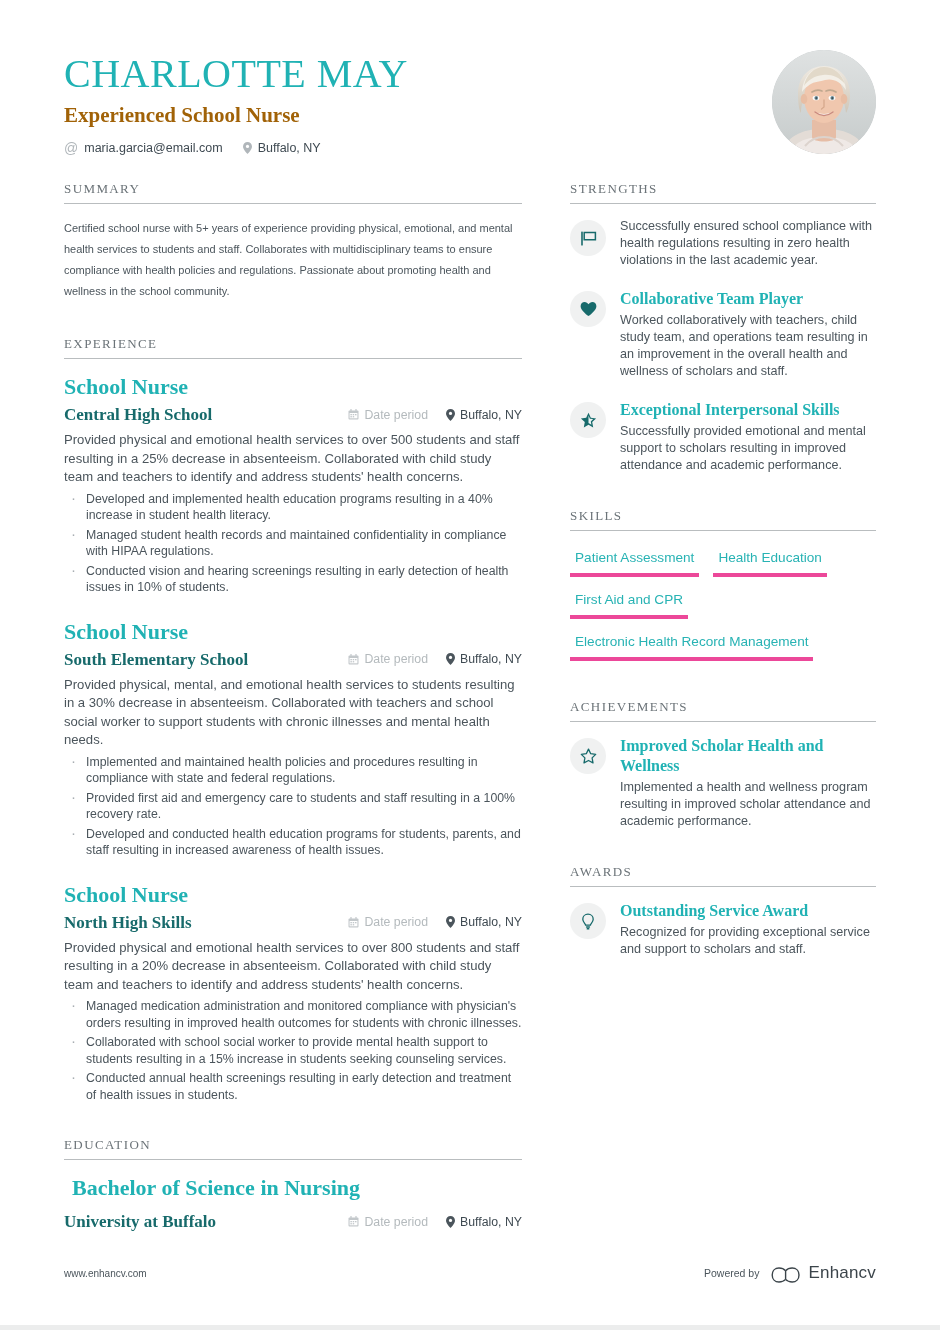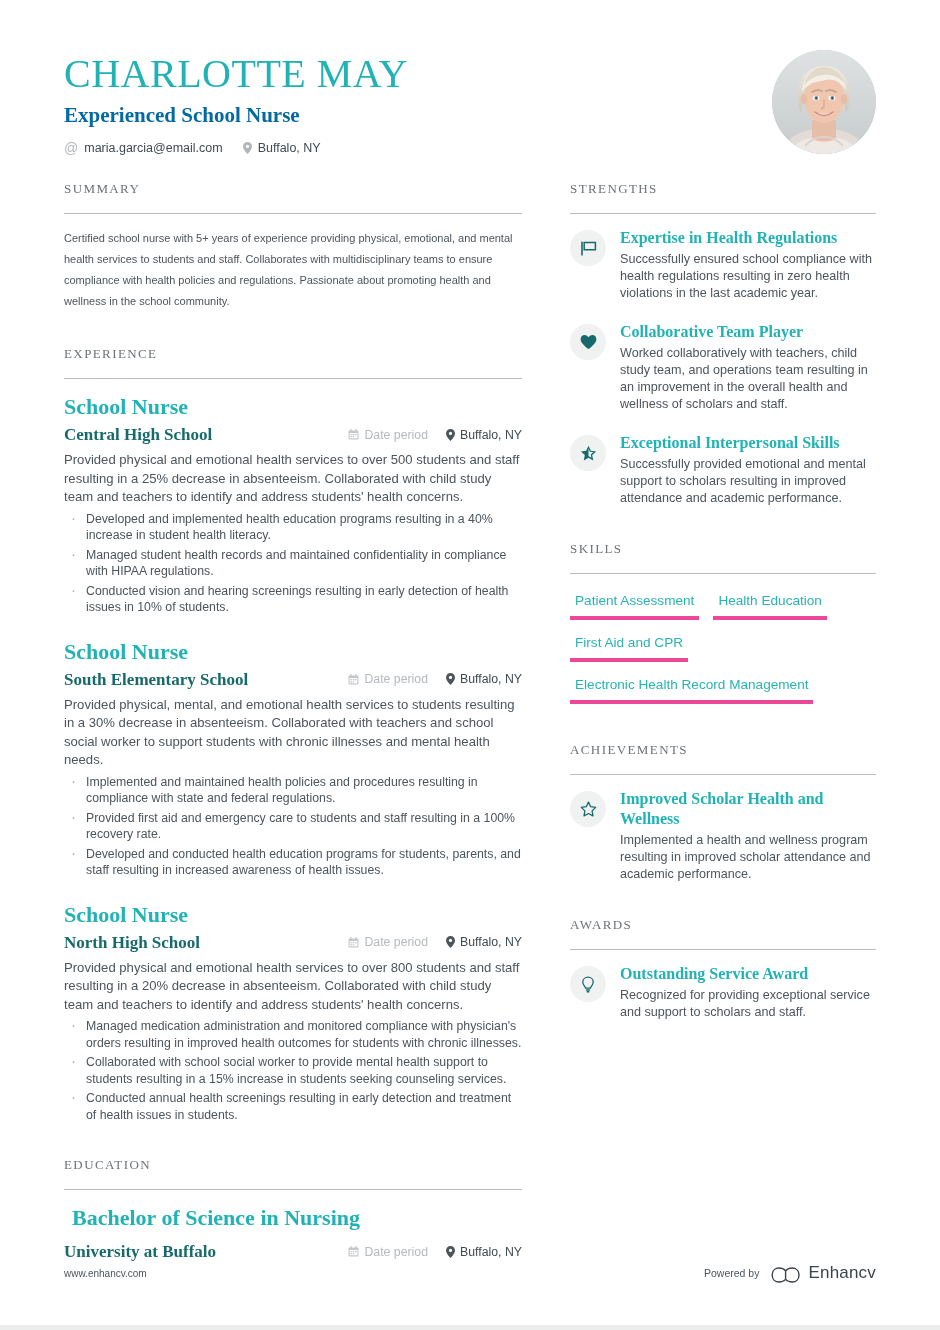--- a/index.html
+++ b/index.html
@@ -34,21 +34,21 @@
     line-height: 44px;
     letter-spacing: 0.5px;
     color: #20b2b4;
     font-weight: 400;
     margin: 0;
   }
   .job-title {
     font-family: "Liberation Serif", serif;
     font-size: 21px;
     line-height: 26px;
-    color: #0369a1;
+    color: #a16207;
     font-weight: 700;
     margin: 6px 0 0 0;
   }
   .contact-row {
     display: flex;
     align-items: center;
     margin-top: 13px;
     gap: 20px;
   }
   .contact-item {
@@ -96,21 +96,21 @@
   .col-right { width: 306px; flex: 0 0 306px; }
 
   
   .section { margin-bottom: 4px; }
   .section-head {
     font-family: "Liberation Serif", serif;
     font-size: 13px;
     letter-spacing: 1.4px;
     color: #6b7378;
     text-transform: uppercase;
-    padding-bottom: 16px;
+    padding-bottom: 6px;
     border-bottom: 1.5px solid #b9bdbf;
     margin-bottom: 14px;
   }
 
   
   .summary-text {
     font-size: 11px;
     line-height: 21px;
     color: #4b555c;
   }
@@ -458,21 +458,21 @@
             <li>Provided first aid and emergency care to students and staff resulting in a 100% recovery rate.</li>
             <li>Developed and conducted health education programs for students, parents, and staff resulting in increased awareness of health issues.</li>
           </ul>
         </div>
 
         <div class="spacer-exp"></div>
 
         <div class="exp-item">
           <div class="exp-role">School Nurse</div>
           <div class="exp-meta-row">
-            <div class="exp-company">North High School</div>
+            <div class="exp-company">North High Skills</div>
             <div class="meta-bits">
               <div class="meta-bit meta-date">
                 <span class="m-icon">
                   <svg width="11" height="11" viewBox="0 0 11 11">
                       <rect x="0.5" y="1.5" width="10" height="9" rx="1" fill="currentColor"></rect>
                       <rect x="1.6" y="4" width="7.8" height="5.3" fill="#ffffff"></rect>
                       <rect x="2.4" y="0" width="1.2" height="3" rx="0.5" fill="currentColor"></rect>
                       <rect x="7.4" y="0" width="1.2" height="3" rx="0.5" fill="currentColor"></rect>
                       <rect x="2.4" y="5" width="1.5" height="1.3" fill="currentColor"></rect>
                       <rect x="4.7" y="5" width="1.5" height="1.3" fill="currentColor"></rect>
@@ -551,21 +551,20 @@
         <div class="section-head">STRENGTHS</div>
 
         <div class="icon-item">
           <div class="icon-circle">
             <svg width="17" height="17" viewBox="0 0 17 17">
                 <rect x="1.2" y="1.5" width="1.6" height="14" rx="0.6" fill="#176a6b"></rect>
                 <path d="M4.2 2.6h11.2v7.2H4.2z" fill="none" stroke="#176a6b" stroke-width="1.5"></path>
               </svg>
           </div>
           <div class="icon-body">
-            <div class="icon-title">Expertise in Health Regulations</div>
             <div class="icon-desc">Successfully ensured school compliance with health regulations resulting in zero health violations in the last academic year.</div>
           </div>
         </div>
 
         <div class="icon-item">
           <div class="icon-circle">
             <svg width="17" height="16" viewBox="0 0 17 16">
                 <path d="M8.5 15S0.6 9.8 0.6 5.2C0.6 2.6 2.5 1 4.6 1c1.6 0 3.1 1 3.9 2.3C9.3 2 10.8 1 12.4 1c2.1 0 4 1.6 4 4.2C16.4 9.8 8.5 15 8.5 15z" fill="#176a6b"></path>
               </svg>
           </div>

